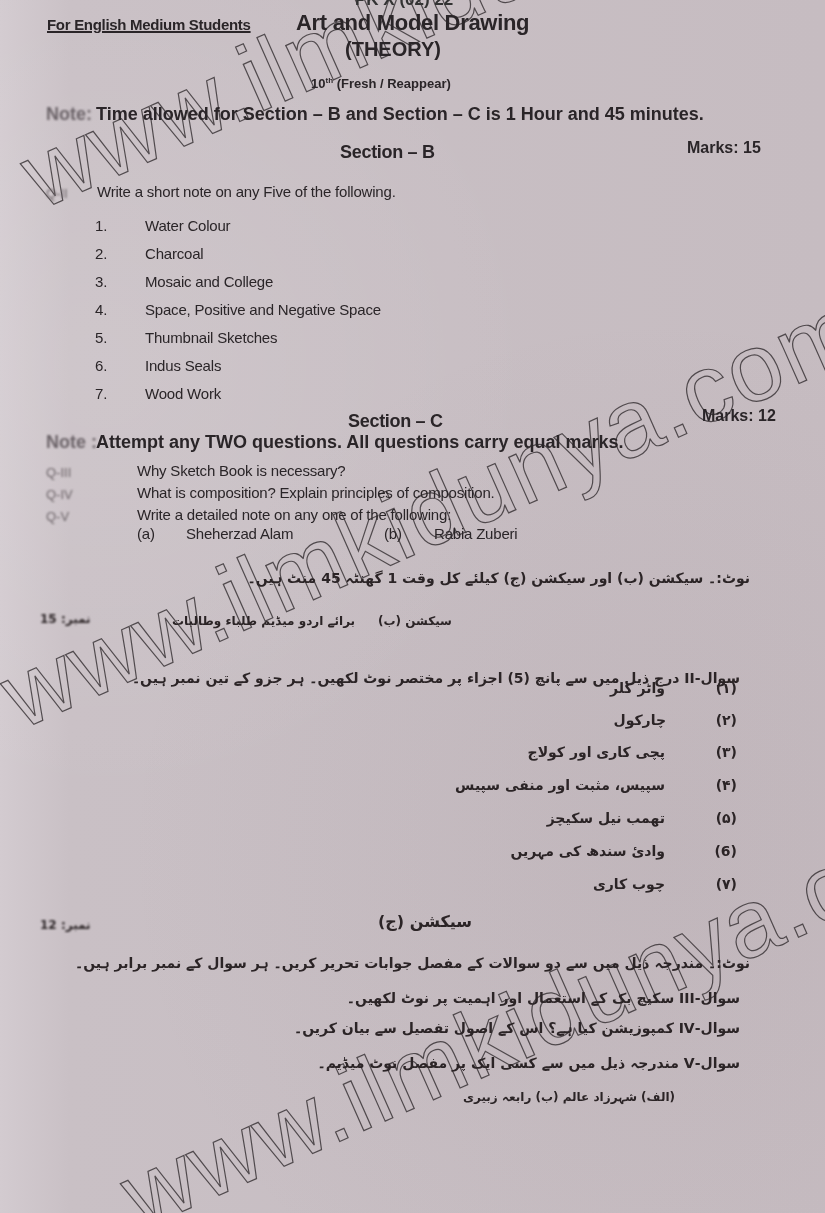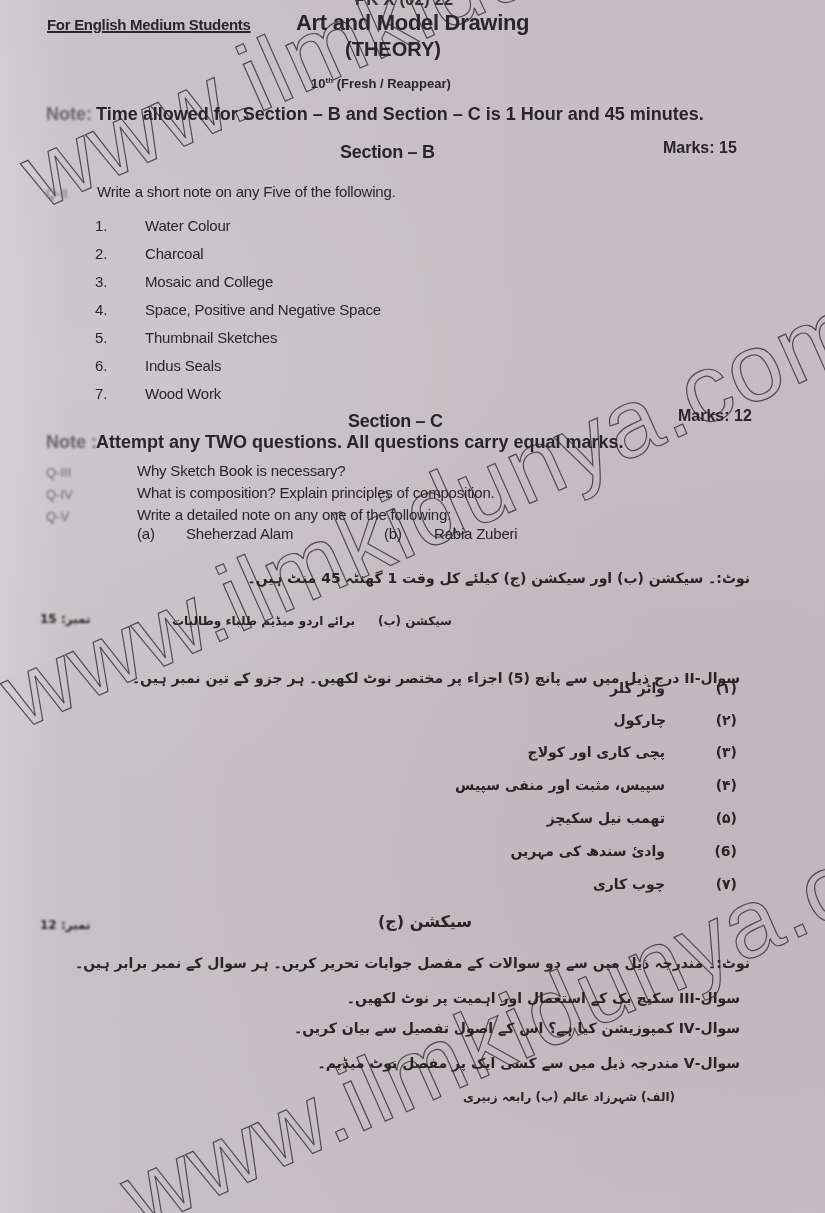--- a/index.html
+++ b/index.html
@@ -18,21 +18,21 @@
     .hdr-code { left: 355px; top: -10px; font-size: 17px; font-weight: bold; color: #333; }
     .english-medium { left: 47px; top: 16px; font-size: 15px; font-weight: bold; text-decoration: underline; text-decoration-thickness: 2px; letter-spacing: -0.3px; }
     .subject { left: 296px; top: 10px; font-size: 22px; font-weight: bold; letter-spacing: -0.3px; }
     .theory { left: 345px; top: 38px; font-size: 20px; font-weight: bold; }
     .grade { left: 311px; top: 76px; font-size: 13px; font-weight: bold; }
     .grade sup { font-size: 8px; }
     .note-time { left: 46px; top: 104px; font-size: 18px; font-weight: bold; }
     .note-label { display: inline-block; width: 50px; color: #6b6368; filter: blur(0.9px); }
 
     .section-title { font-size: 18px; font-weight: bold; letter-spacing: -0.3px; }
-    .marks { font-size: 16px; font-weight: bold; }
+    .marks { font-size: 16px; font-weight: bold; margin-left: 24px; }
 
     .q-label { font-size: 13px; color: #6d6569; filter: blur(0.8px); }
     .q-text { font-size: 15px; letter-spacing: -0.2px; }
     .item-num { font-size: 15px; }
     .item-txt { font-size: 15px; letter-spacing: -0.2px; }
 
     .urdu { direction: rtl; font-family: "DejaVu Sans", sans-serif; font-size: 14px; font-weight: bold; color: #2b2426; }
     .urdu-sm { font-size: 12px; }
     .urdu-hd { font-size: 16px; }
 

